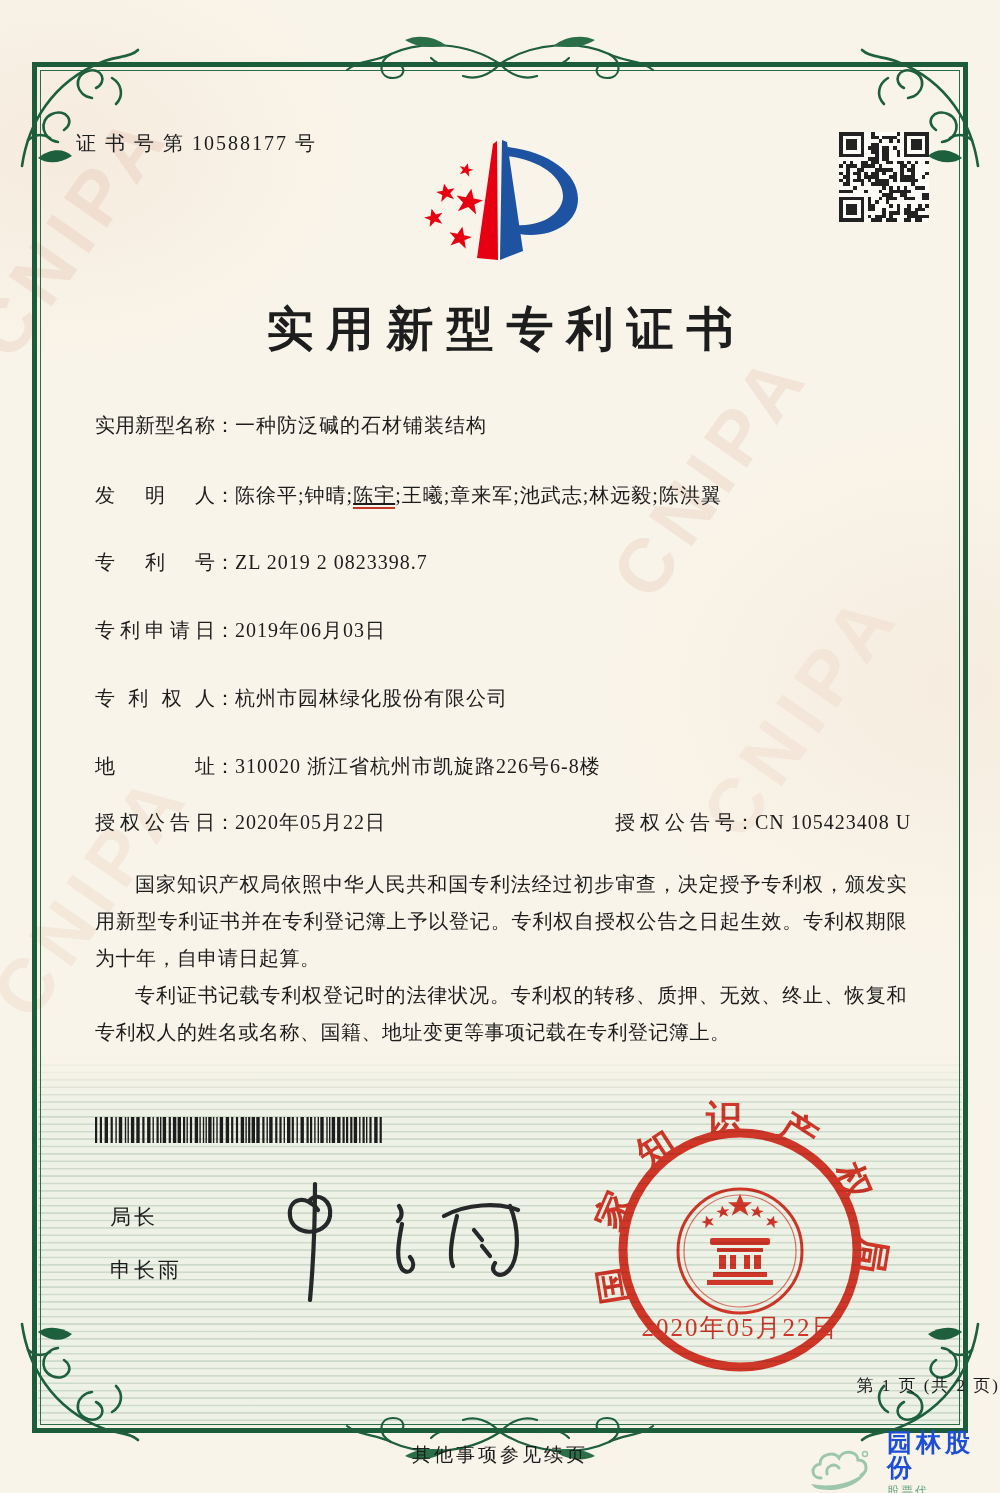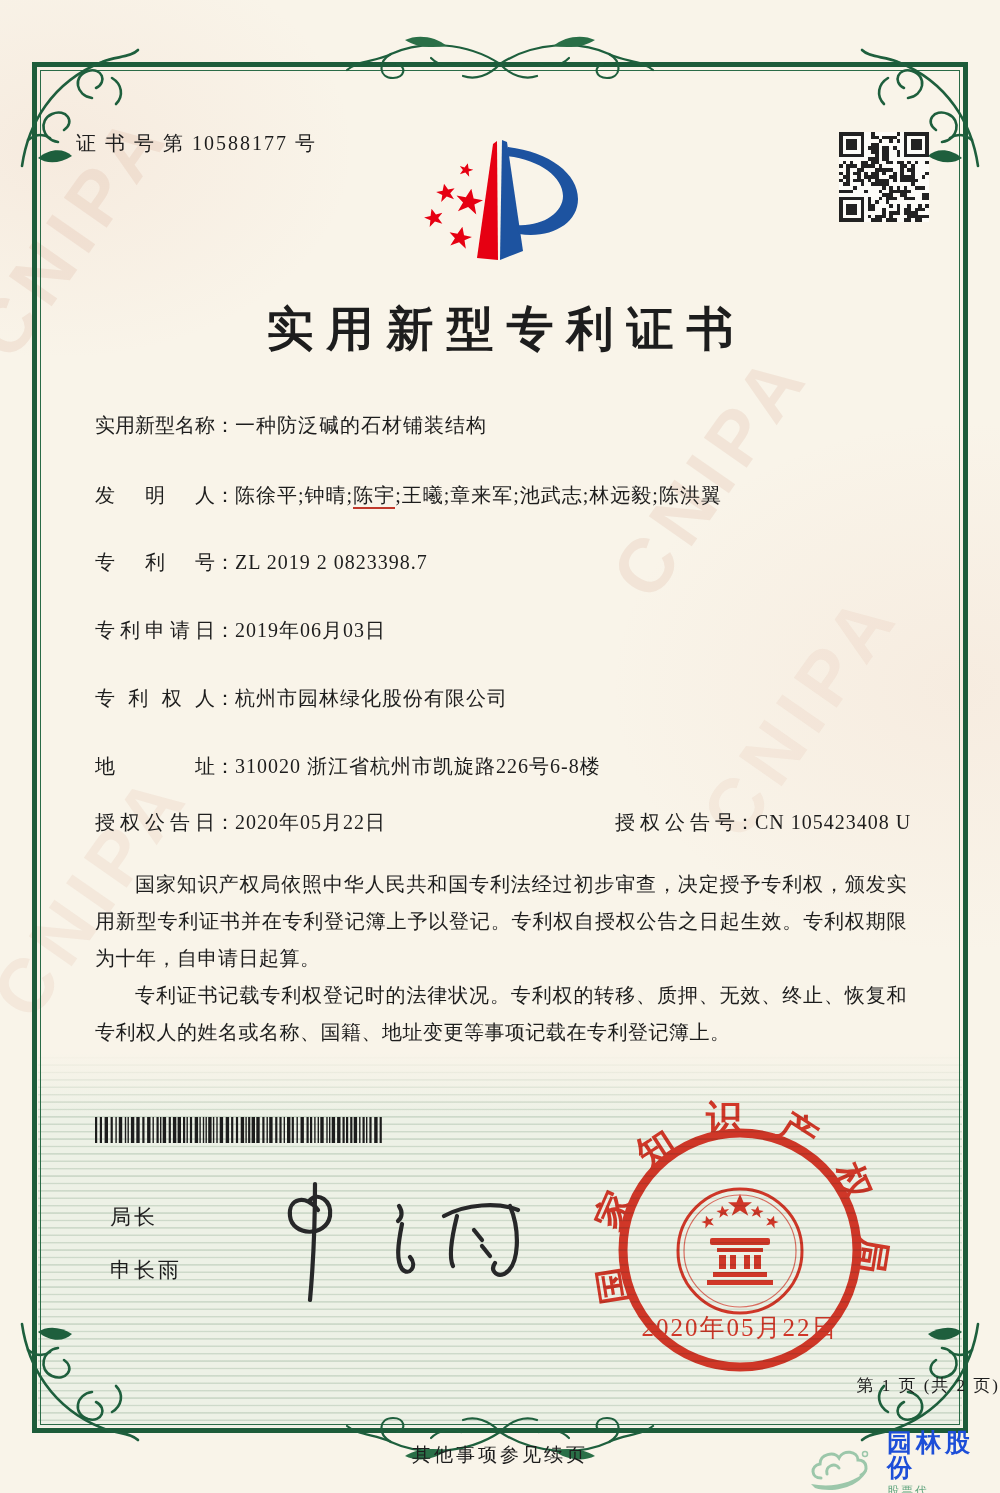--- a/index.html
+++ b/index.html
@@ -27,21 +27,21 @@
   
   .cert-no{position:absolute;left:76px;top:130px;font-size:20px;letter-spacing:2px;}
   .title{position:absolute;left:0;top:278px;width:100%;text-align:center;
     font-size:47px;font-weight:bold;letter-spacing:13px;padding-left:13px;box-sizing:border-box;margin-top:20px;}
   
   .row{position:absolute;left:95px;font-size:20px;white-space:nowrap;}
   .lbl{display:inline-block;width:120px;text-align:justify;text-align-last:justify;vertical-align:bottom;}
   .colon{display:inline-block;}
   .val{letter-spacing:1px;margin-left:0;}
   .col2{position:absolute;left:520px;top:0;}
-  .uline{border-bottom:2px solid #c0392b;padding-bottom:1px;}
+  .uline{border-bottom:2px solid #c0392b;padding-bottom:1px;text-decoration:underline;}
   
   .paras{position:absolute;left:95px;top:866px;width:812px;}
   .paras p{margin:0;font-size:20px;line-height:37px;text-align:justify;text-indent:2em;letter-spacing:0.5px;}
   
   .sig-label{position:absolute;left:110px;font-size:21px;letter-spacing:3px;}
   .page-info{position:absolute;left:0;top:1374px;width:100%;text-align:right;font-size:17px;letter-spacing:2px;}
   .cont-note{position:absolute;left:0;top:1442px;width:100%;text-align:center;font-size:19px;letter-spacing:3px;}
   
   .company{position:absolute;left:805px;top:1430px;display:flex;align-items:center;
     font-family:"Liberation Sans","DejaVu Sans",sans-serif;}

